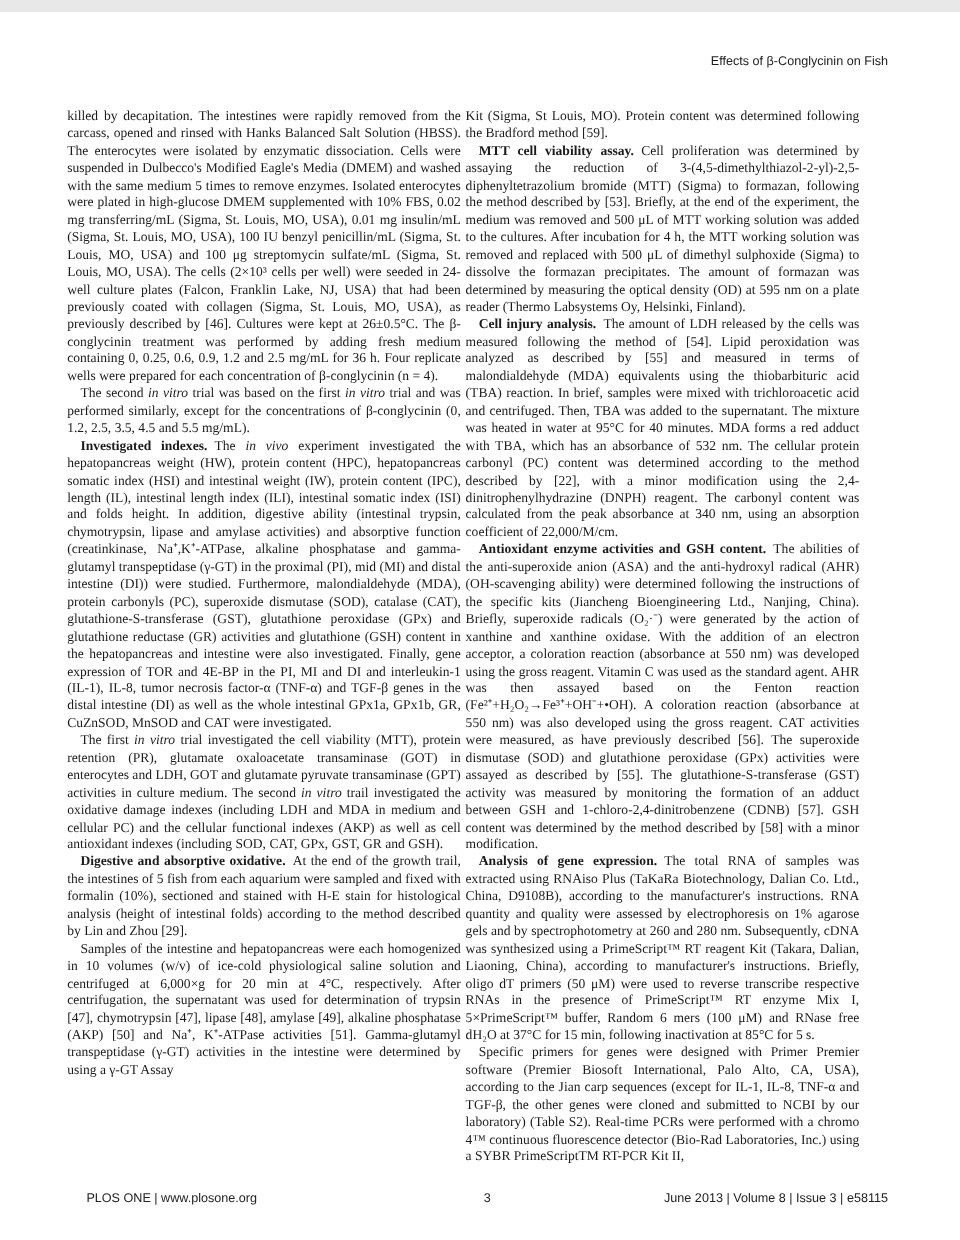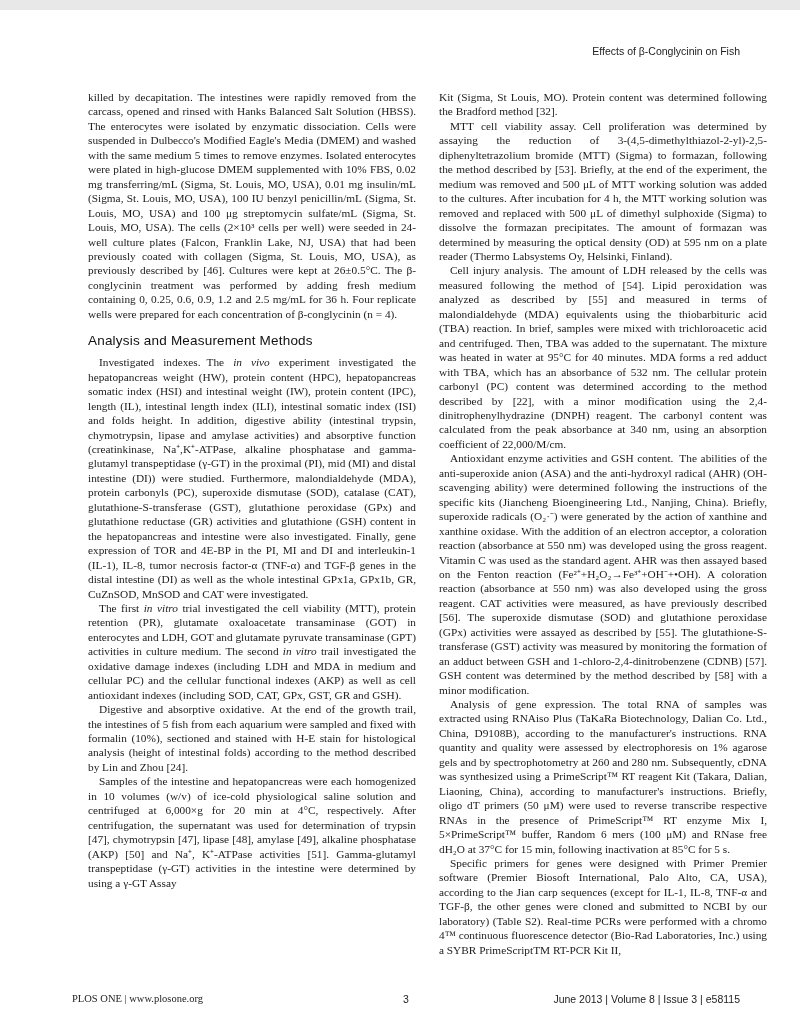--- a/index.html
+++ b/index.html
@@ -19,78 +19,78 @@
     left: 72px;
     right: 60px;
     text-align: right;
     font-family: "Liberation Sans", sans-serif;
     font-size: 10.5px;
     color: #222222;
   }
   .content {
     position: absolute;
     top: 80px;
-    left: 88px;
+    left: 56px;
     width: 668px;
     display: flex;
-    gap: 23px;
+    gap: 4px;
   }
   .column {
     flex: 0 0 328px;
     width: 328px;
   }
   .column p.para {
     margin: 0;
     font-size: 11.3px;
     line-height: 14.45px;
     text-align: justify;
     color: #1b1b1b;
   }
   .column p.para.indent { text-indent: 11px; }
-  .column p.para b.lead { font-weight: normal; margin-right: 6px; }
+  .column p.para b.lead { font-weight: bold; margin-right: 6px; }
   .column h2.section-heading {
     margin: 12px 0 6px 0;
     font-family: "Liberation Sans", sans-serif;
     font-weight: 400;
     font-size: 13.5px;
     line-height: 16px;
     letter-spacing: 0.2px;
     color: #111111;
   }
   .footer {
     position: absolute;
     top: 983px;
     left: 72px;
     width: 668px;
     font-family: "Liberation Sans", sans-serif;
     font-size: 10.5px;
     color: #222222;
   }
-  .footer .footer-left { position: absolute; left: 0; top: 0; font-family: Liberation Serif, serif; }
+  .footer .footer-left { position: absolute; left: 0; top: 0; }
   .footer .footer-center { position: absolute; left: 0; right: 0; top: 0; text-align: center; }
   .footer .footer-right { position: absolute; right: 0; top: 0; }
 </style>
 </head>
 <body>
 
 <div class="page">
 
   <div class="running-head">Effects of β-Conglycinin on Fish</div>
 
   <div class="content">
     <div class="column">
         <p class="para"><span>killed by decapitation. The intestines were rapidly removed from the carcass, opened and rinsed with Hanks Balanced Salt Solution (HBSS). The enterocytes were isolated by enzymatic dissociation. Cells were suspended in Dulbecco's Modified Eagle's Media (DMEM) and washed with the same medium 5 times to remove enzymes. Isolated enterocytes were plated in high-glucose DMEM supplemented with 10% FBS, 0.02 mg transferring/mL (Sigma, St. Louis, MO, USA), 0.01 mg insulin/mL (Sigma, St. Louis, MO, USA), 100 IU benzyl penicillin/mL (Sigma, St. Louis, MO, USA) and 100 μg streptomycin sulfate/mL (Sigma, St. Louis, MO, USA). The cells (2×10³ cells per well) were seeded in 24-well culture plates (Falcon, Franklin Lake, NJ, USA) that had been previously coated with collagen (Sigma, St. Louis, MO, USA), as previously described by [46]. Cultures were kept at 26±0.5°C. The β-conglycinin treatment was performed by adding fresh medium containing 0, 0.25, 0.6, 0.9, 1.2 and 2.5 mg/mL for 36 h. Four replicate wells were prepared for each concentration of β-conglycinin (n = 4).</span></p>
-        <h2 class="section-heading">Analysis and Measurement Methods</h2>
+        <p class="para indent"><span>The second </span><i>in vitro</i><span> trial was based on the first </span><i>in vitro</i><span> trial and was performed similarly, except for the concentrations of β-conglycinin (0, 1.2, 2.5, 3.5, 4.5 and 5.5 mg/mL).</span></p>
         <p class="para indent"><b class="lead">Investigated indexes.</b><span>The </span><i>in vivo</i><span> experiment investigated the hepatopancreas weight (HW), protein content (HPC), hepatopancreas somatic index (HSI) and intestinal weight (IW), protein content (IPC), length (IL), intestinal length index (ILI), intestinal somatic index (ISI) and folds height. In addition, digestive ability (intestinal trypsin, chymotrypsin, lipase and amylase activities) and absorptive function (creatinkinase, Na⁺,K⁺-ATPase, alkaline phosphatase and gamma-glutamyl transpeptidase (γ-GT) in the proximal (PI), mid (MI) and distal intestine (DI)) were studied. Furthermore, malondialdehyde (MDA), protein carbonyls (PC), superoxide dismutase (SOD), catalase (CAT), glutathione-S-transferase (GST), glutathione peroxidase (GPx) and glutathione reductase (GR) activities and glutathione (GSH) content in the hepatopancreas and intestine were also investigated. Finally, gene expression of TOR and 4E-BP in the PI, MI and DI and interleukin-1 (IL-1), IL-8, tumor necrosis factor-α (TNF-α) and TGF-β genes in the distal intestine (DI) as well as the whole intestinal GPx1a, GPx1b, GR, CuZnSOD, MnSOD and CAT were investigated.</span></p>
         <p class="para indent"><span>The first </span><i>in vitro</i><span> trial investigated the cell viability (MTT), protein retention (PR), glutamate oxaloacetate transaminase (GOT) in enterocytes and LDH, GOT and glutamate pyruvate transaminase (GPT) activities in culture medium. The second </span><i>in vitro</i><span> trail investigated the oxidative damage indexes (including LDH and MDA in medium and cellular PC) and the cellular functional indexes (AKP) as well as cell antioxidant indexes (including SOD, CAT, GPx, GST, GR and GSH).</span></p>
-        <p class="para indent"><b class="lead">Digestive and absorptive oxidative.</b><span>At the end of the growth trail, the intestines of 5 fish from each aquarium were sampled and fixed with formalin (10%), sectioned and stained with H-E stain for histological analysis (height of intestinal folds) according to the method described by Lin and Zhou [24].</span></p>
+        <p class="para indent"><b class="lead">Digestive and absorptive oxidative.</b><span>At the end of the growth trail, the intestines of 5 fish from each aquarium were sampled and fixed with formalin (10%), sectioned and stained with H-E stain for histological analysis (height of intestinal folds) according to the method described by Lin and Zhou [29].</span></p>
         <p class="para indent"><span>Samples of the intestine and hepatopancreas were each homogenized in 10 volumes (w/v) of ice-cold physiological saline solution and centrifuged at 6,000×g for 20 min at 4°C, respectively. After centrifugation, the supernatant was used for determination of trypsin [47], chymotrypsin [47], lipase [48], amylase [49], alkaline phosphatase (AKP) [50] and Na⁺, K⁺-ATPase activities [51]. Gamma-glutamyl transpeptidase (γ-GT) activities in the intestine were determined by using a γ-GT Assay</span></p>
       </div>
     <div class="column">
-        <p class="para"><span>Kit (Sigma, St Louis, MO). Protein content was determined following the Bradford method [32].</span></p>
+        <p class="para"><span>Kit (Sigma, St Louis, MO). Protein content was determined following the Bradford method [59].</span></p>
         <p class="para indent"><b class="lead">MTT cell viability assay.</b><span>Cell proliferation was determined by assaying the reduction of 3-(4,5-dimethylthiazol-2-yl)-2,5-diphenyltetrazolium bromide (MTT) (Sigma) to formazan, following the method described by [53]. Briefly, at the end of the experiment, the medium was removed and 500 μL of MTT working solution was added to the cultures. After incubation for 4 h, the MTT working solution was removed and replaced with 500 μL of dimethyl sulphoxide (Sigma) to dissolve the formazan precipitates. The amount of formazan was determined by measuring the optical density (OD) at 595 nm on a plate reader (Thermo Labsystems Oy, Helsinki, Finland).</span></p>
         <p class="para indent"><b class="lead">Cell injury analysis.</b><span>The amount of LDH released by the cells was measured following the method of [54]. Lipid peroxidation was analyzed as described by [55] and measured in terms of malondialdehyde (MDA) equivalents using the thiobarbituric acid (TBA) reaction. In brief, samples were mixed with trichloroacetic acid and centrifuged. Then, TBA was added to the supernatant. The mixture was heated in water at 95°C for 40 minutes. MDA forms a red adduct with TBA, which has an absorbance of 532 nm. The cellular protein carbonyl (PC) content was determined according to the method described by [22], with a minor modification using the 2,4-dinitrophenylhydrazine (DNPH) reagent. The carbonyl content was calculated from the peak absorbance at 340 nm, using an absorption coefficient of 22,000/M/cm.</span></p>
         <p class="para indent"><b class="lead">Antioxidant enzyme activities and GSH content.</b><span>The abilities of the anti-superoxide anion (ASA) and the anti-hydroxyl radical (AHR) (OH-scavenging ability) were determined following the instructions of the specific kits (Jiancheng Bioengineering Ltd., Nanjing, China). Briefly, superoxide radicals (O₂·⁻) were generated by the action of xanthine and xanthine oxidase. With the addition of an electron acceptor, a coloration reaction (absorbance at 550 nm) was developed using the gross reagent. Vitamin C was used as the standard agent. AHR was then assayed based on the Fenton reaction (Fe²⁺+H₂O₂→Fe³⁺+OH⁻+•OH). A coloration reaction (absorbance at 550 nm) was also developed using the gross reagent. CAT activities were measured, as have previously described [56]. The superoxide dismutase (SOD) and glutathione peroxidase (GPx) activities were assayed as described by [55]. The glutathione-S-transferase (GST) activity was measured by monitoring the formation of an adduct between GSH and 1-chloro-2,4-dinitrobenzene (CDNB) [57]. GSH content was determined by the method described by [58] with a minor modification.</span></p>
         <p class="para indent"><b class="lead">Analysis of gene expression.</b><span>The total RNA of samples was extracted using RNAiso Plus (TaKaRa Biotechnology, Dalian Co. Ltd., China, D9108B), according to the manufacturer's instructions. RNA quantity and quality were assessed by electrophoresis on 1% agarose gels and by spectrophotometry at 260 and 280 nm. Subsequently, cDNA was synthesized using a PrimeScript™ RT reagent Kit (Takara, Dalian, Liaoning, China), according to manufacturer's instructions. Briefly, oligo dT primers (50 μM) were used to reverse transcribe respective RNAs in the presence of PrimeScript™ RT enzyme Mix I, 5×PrimeScript™ buffer, Random 6 mers (100 μM) and RNase free dH₂O at 37°C for 15 min, following inactivation at 85°C for 5 s.</span></p>
         <p class="para indent"><span>Specific primers for genes were designed with Primer Premier software (Premier Biosoft International, Palo Alto, CA, USA), according to the Jian carp sequences (except for IL-1, IL-8, TNF-α and TGF-β, the other genes were cloned and submitted to NCBI by our laboratory) (Table S2). Real-time PCRs were performed with a chromo 4™ continuous fluorescence detector (Bio-Rad Laboratories, Inc.) using a SYBR PrimeScriptTM RT-PCR Kit II,</span></p>
       </div>
   </div>
 
   <div class="footer">
     <span class="footer-left">PLOS ONE | www.plosone.org</span>

